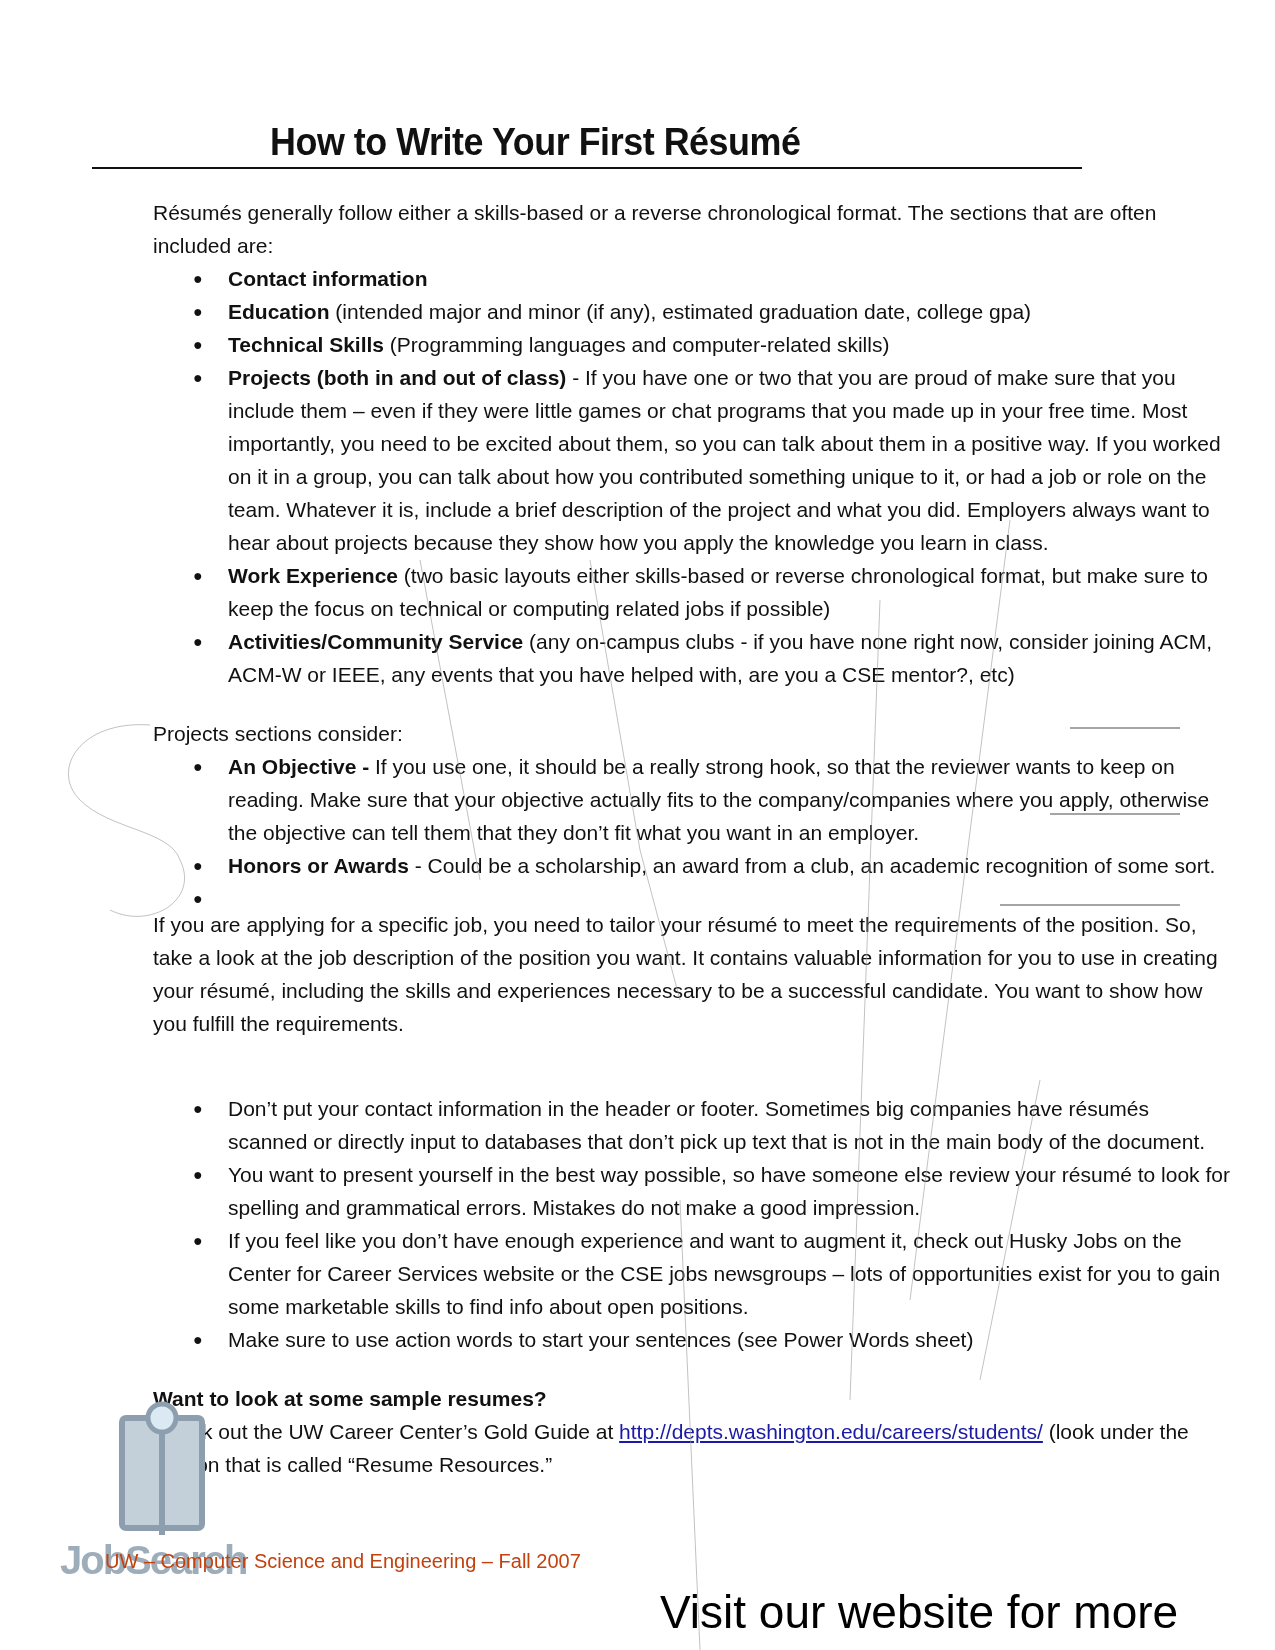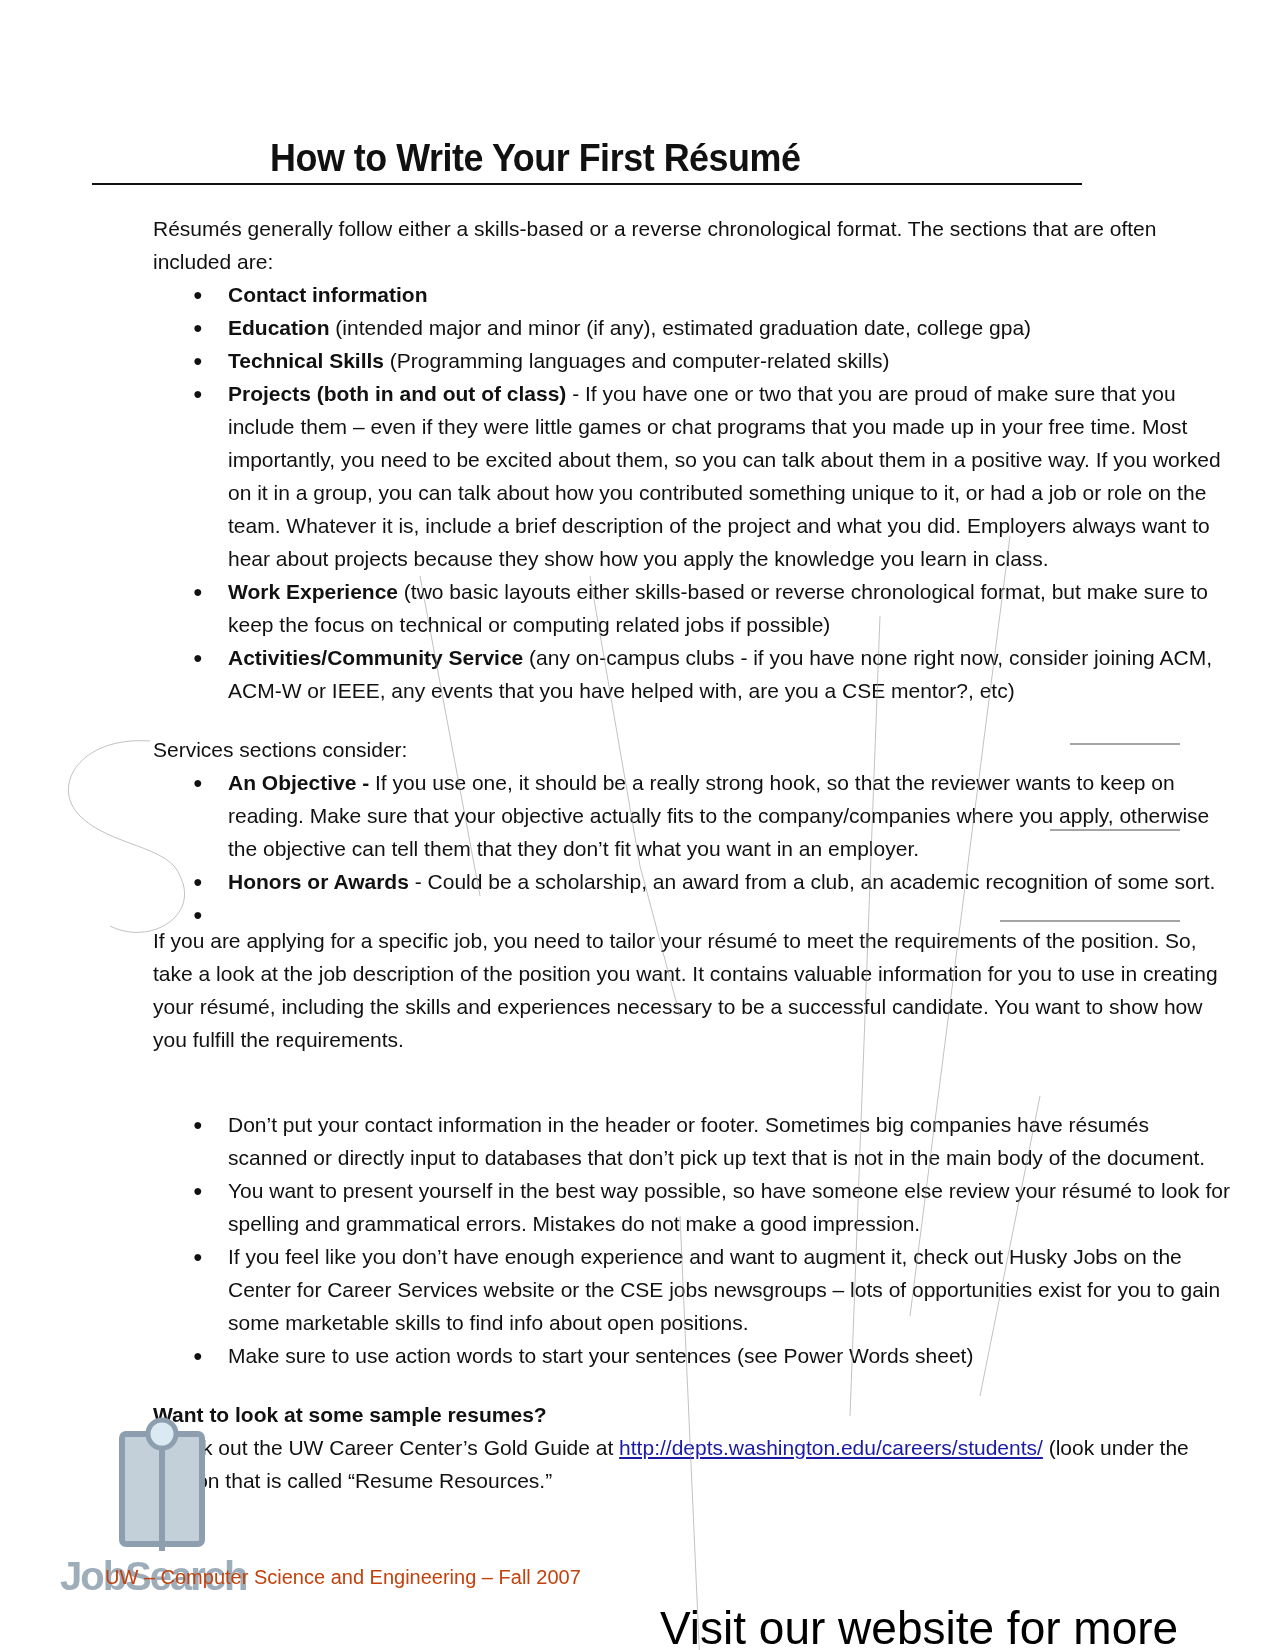--- a/index.html
+++ b/index.html
@@ -1,18 +1,18 @@
 <!DOCTYPE html>
 <html><head>
 <meta charset="utf-8">
 <style>
   html, body { margin: 0; padding: 0; background: #ffffff; }
   body { width: 1275px; height: 1650px; position: relative; overflow: hidden;
          font-family: "Liberation Sans", sans-serif; color: #111; }
-  .page { position: absolute; left: 0; top: 16px; width: 1275px; height: 1627px; }
+  .page { position: absolute; left: 0; top: 0; width: 1275px; height: 1627px; }
   .title { position: absolute; left: 0; width: 1275px; top: 120px; text-align: left;
            font-size: 39px; font-weight: bold; letter-spacing: -0.5px; }
   .title span { position: absolute; left: 270px; top: 0; white-space: nowrap; transform: scaleX(0.92); transform-origin: left; }
   .rule { position: absolute; left: 92px; top: 167px; width: 990px; height: 2px; background: #111; }
   .body { position: absolute; left: 105px; top: 196px; width: 1080px;
           font-size: 21px; line-height: 33px; margin-left: 48px; }
   .body p { margin: 0; }
   .gap { height: 26px; }
   ul.list { margin: 0; padding: 0; list-style: none; }
   ul.list li { position: relative; padding-left: 75px; }
@@ -43,21 +43,21 @@
     <ul class="list">
       <li><span class="bullet">●</span><b>Contact information</b><span></span></li>
       <li><span class="bullet">●</span><b>Education</b><span> (intended major and minor (if any), estimated graduation date, college gpa)</span></li>
       <li><span class="bullet">●</span><b>Technical Skills</b><span> (Programming languages and computer-related skills)</span></li>
       <li><span class="bullet">●</span><b>Projects (both in and out of class)</b><span> - If you have one or two that you are proud of make sure that you include them – even if they were little games or chat programs that you made up in your free time.  Most importantly, you need to be excited about them, so you can talk about them in a positive way.  If you worked on it in a group, you can talk about how you contributed something unique to it, or had a job or role on the team.  Whatever it is, include a brief description of the project and what you did. Employers always want to hear about projects because they show how you apply the knowledge you learn in class.</span></li>
       <li><span class="bullet">●</span><b>Work Experience</b><span> (two basic layouts either skills-based or reverse chronological format, but make sure to keep the focus on technical or computing related jobs if possible)</span></li>
       <li><span class="bullet">●</span><b>Activities/Community Service</b><span>  (any on-campus clubs - if you have none right now, consider joining ACM, ACM-W or IEEE, any events that you have helped with, are you a CSE mentor?, etc)</span></li>
     </ul>
 
     <div class="gap"></div>
-    <p>Services sections consider:</p>
+    <p>Projects sections consider:</p>
     <ul class="list">
       <li><span class="bullet">●</span><b>An Objective -</b><span> If you use one, it should be a really strong hook, so that the reviewer wants to keep on reading.  Make sure that your objective actually fits to the company/companies where you apply, otherwise the objective can tell them that they don’t fit what you want in an employer.</span></li>
       <li><span class="bullet">●</span><b>Honors or Awards</b><span> - Could be a scholarship, an award from a club, an academic recognition of some sort.</span></li>
       <li><span class="bullet">●</span><span></span></li>
     </ul>
 
     <div class="gap"></div>
     <p>If you are applying for a specific job, you need to tailor your résumé to meet the requirements of the position. So, take a look at the job description of the position you want. It contains valuable information for you to use in creating your résumé, including the skills and experiences necessary to be a successful candidate.  You want to show how you fulfill the requirements.</p>
     <div class="gap"></div>
 

